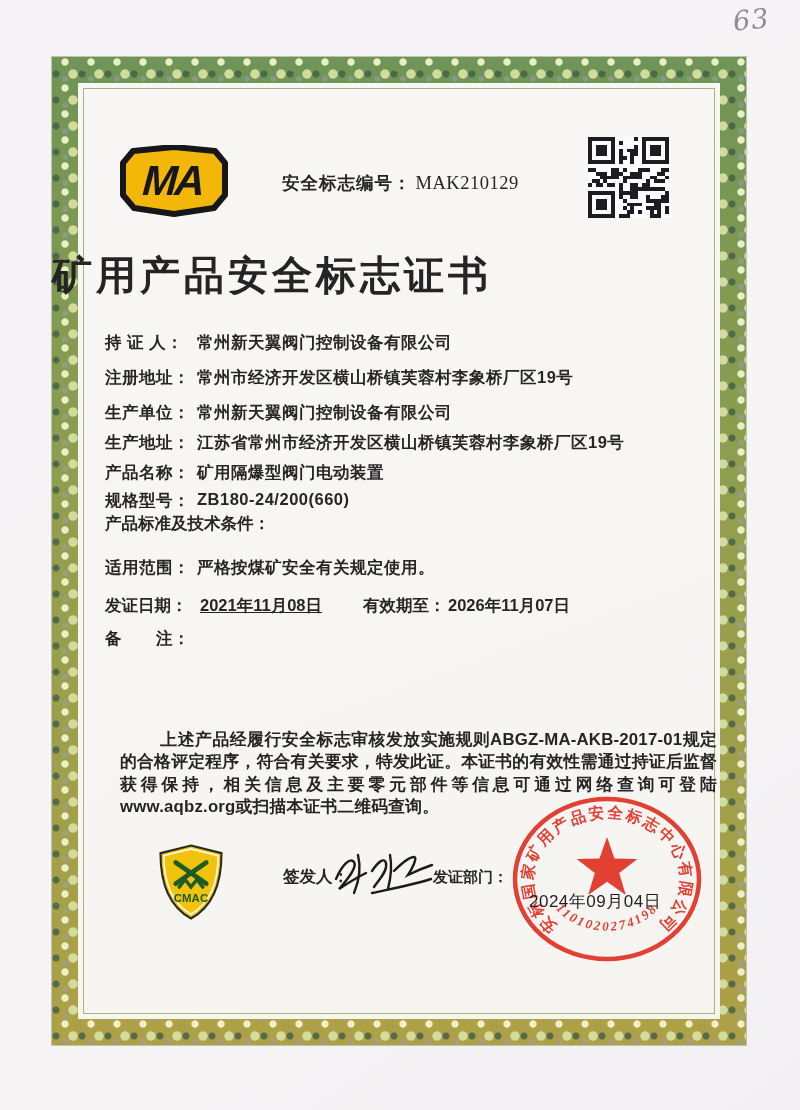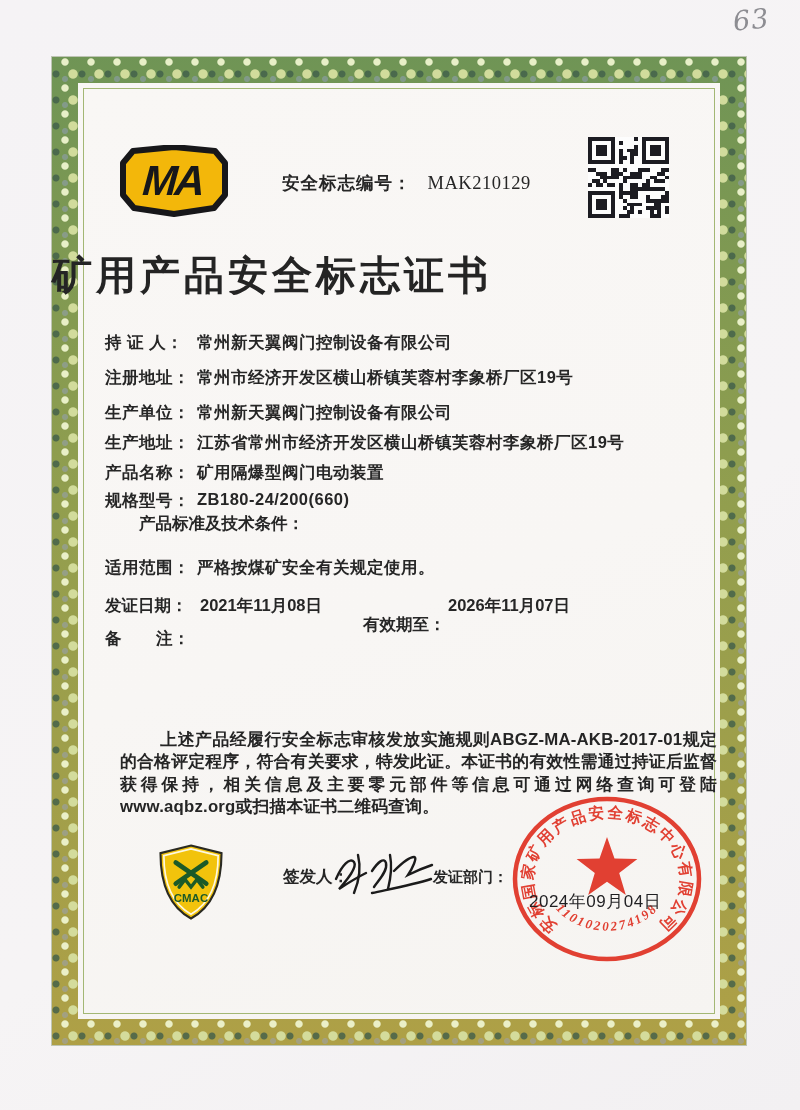--- a/index.html
+++ b/index.html
@@ -30,37 +30,37 @@
     background:linear-gradient(160deg,#f9f7f5 0%,#f8f6f4 55%,#f6f4f1 100%);
   }
   .innerline{
     position:absolute;left:31px;top:31px;right:31px;bottom:31px;
     border:1px solid #a3b774;pointer-events:none;
   }
   
   .ma-logo{position:absolute;left:120px;top:145px;width:108px;height:74px;}
   .certno{position:absolute;left:282px;top:171px;font-size:17.5px;letter-spacing:1px;white-space:nowrap;}
   .certno .lbl{font-weight:700;}
-  .certno .val{font-family:"Liberation Serif","DejaVu Serif",serif;font-size:18.5px;margin-left:16px;letter-spacing:.5px;}
+  .certno .val{font-family:"Liberation Serif","DejaVu Serif",serif;font-size:18.5px;margin-left:4px;letter-spacing:.5px;}
   .qr{position:absolute;left:588px;top:137px;width:81px;height:81px;}
   .title{
     position:absolute;left:52px;top:248px;width:694px;text-align:left;
     font-size:40px;font-weight:900;letter-spacing:4px;color:#242424;
   }
   
   .row{position:absolute;left:105px;display:flex;font-size:16.5px;font-weight:700;white-space:nowrap;}
   .row .lbl{width:92px;flex:0 0 auto;letter-spacing:.5px;}
   .row .val{letter-spacing:.5px;}
   .row-std{position:absolute;left:105px;display:flex;align-items:center;font-weight:700;}
-  .row-std .lbl{width:205px;flex:0 0 auto;font-size:16.5px;margin-left:34px;}
+  .row-std .lbl{width:205px;flex:0 0 auto;font-size:16.5px;}
   .row-std .val{width:402px;font-size:15.5px;line-height:22px;white-space:pre-line;letter-spacing:.2px;}
   .row-dates{position:absolute;left:105px;display:flex;font-size:16.5px;font-weight:700;white-space:nowrap;justify-content:center;}
   .row-dates .l1{width:95px;}
-  .row-dates .v1{width:163px;}
-  .row-dates .l2{width:85px;margin-top:19px;}
+  .row-dates .v1{width:163px;text-decoration:underline;}
+  .row-dates .l2{width:85px;}
   
   .statement{
     position:absolute;left:105px;top:729px;width:597px;
     font-size:16.8px;font-weight:700;line-height:22.4px;
     text-indent:2.4em;text-align:justify;color:#252525;letter-spacing:.2px;margin-left:15px;
   }
   
   .cmac{position:absolute;left:156px;top:843px;width:70px;height:78px;}
   .signer{position:absolute;left:283px;top:866px;font-size:16.5px;font-weight:700;}
   .signature{position:absolute;left:328px;top:845px;width:108px;height:58px;}

